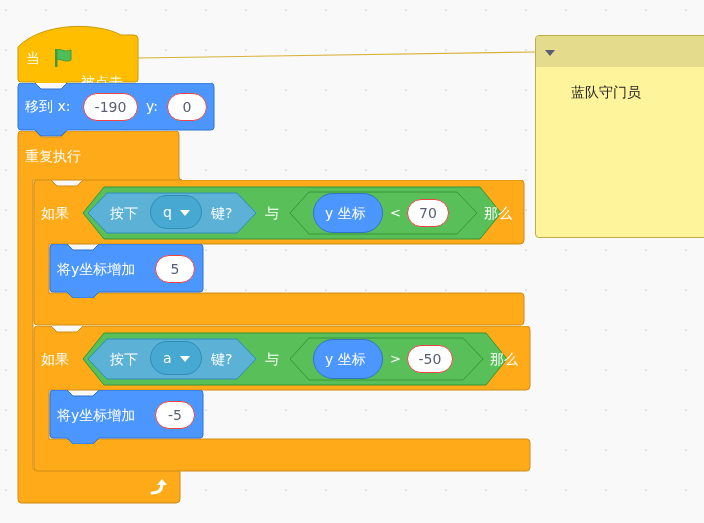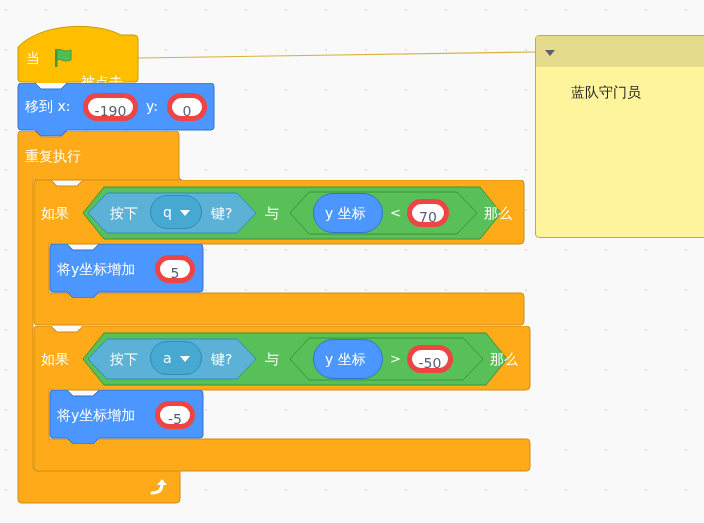--- a/index.html
+++ b/index.html
@@ -2,21 +2,21 @@
 <html><head>
 <meta charset="utf-8">
 <style>
   html,body{margin:0;padding:0;}
   body{width:704px;height:523px;overflow:hidden;background:#f9f9f9;position:relative;
     font-family:"DejaVu Sans","Liberation Sans",sans-serif;
     background-image:radial-gradient(circle,#e2e2e2 1px,transparent 1.3px);
     background-size:40px 40px;background-position:26px 30px;}
   .abs{position:absolute;box-sizing:border-box;}
   .txt{color:#fff;font-size:14px;white-space:nowrap;}
-  .field{position:absolute;box-sizing:border-box;background:#fff;border:5px solid #ef4444;border-radius:15px;color:#575e75;font-size:14px;text-align:center;line-height:26px;height:28px;}
+  .field{position:absolute;box-sizing:border-box;background:#fff;border:1px solid #ef4444;border-radius:15px;color:#575e75;font-size:14px;text-align:center;line-height:26px;height:28px;}
   .hex{position:absolute;}
   svg{display:block;}
 </style>
 </head>
 <body>
 
 <svg class="abs" style="left:0;top:0;" width="704" height="523">
   <line x1="138" y1="58" x2="537" y2="52" stroke="#d8b23a" stroke-width="1.2"></line>
 </svg>
 

